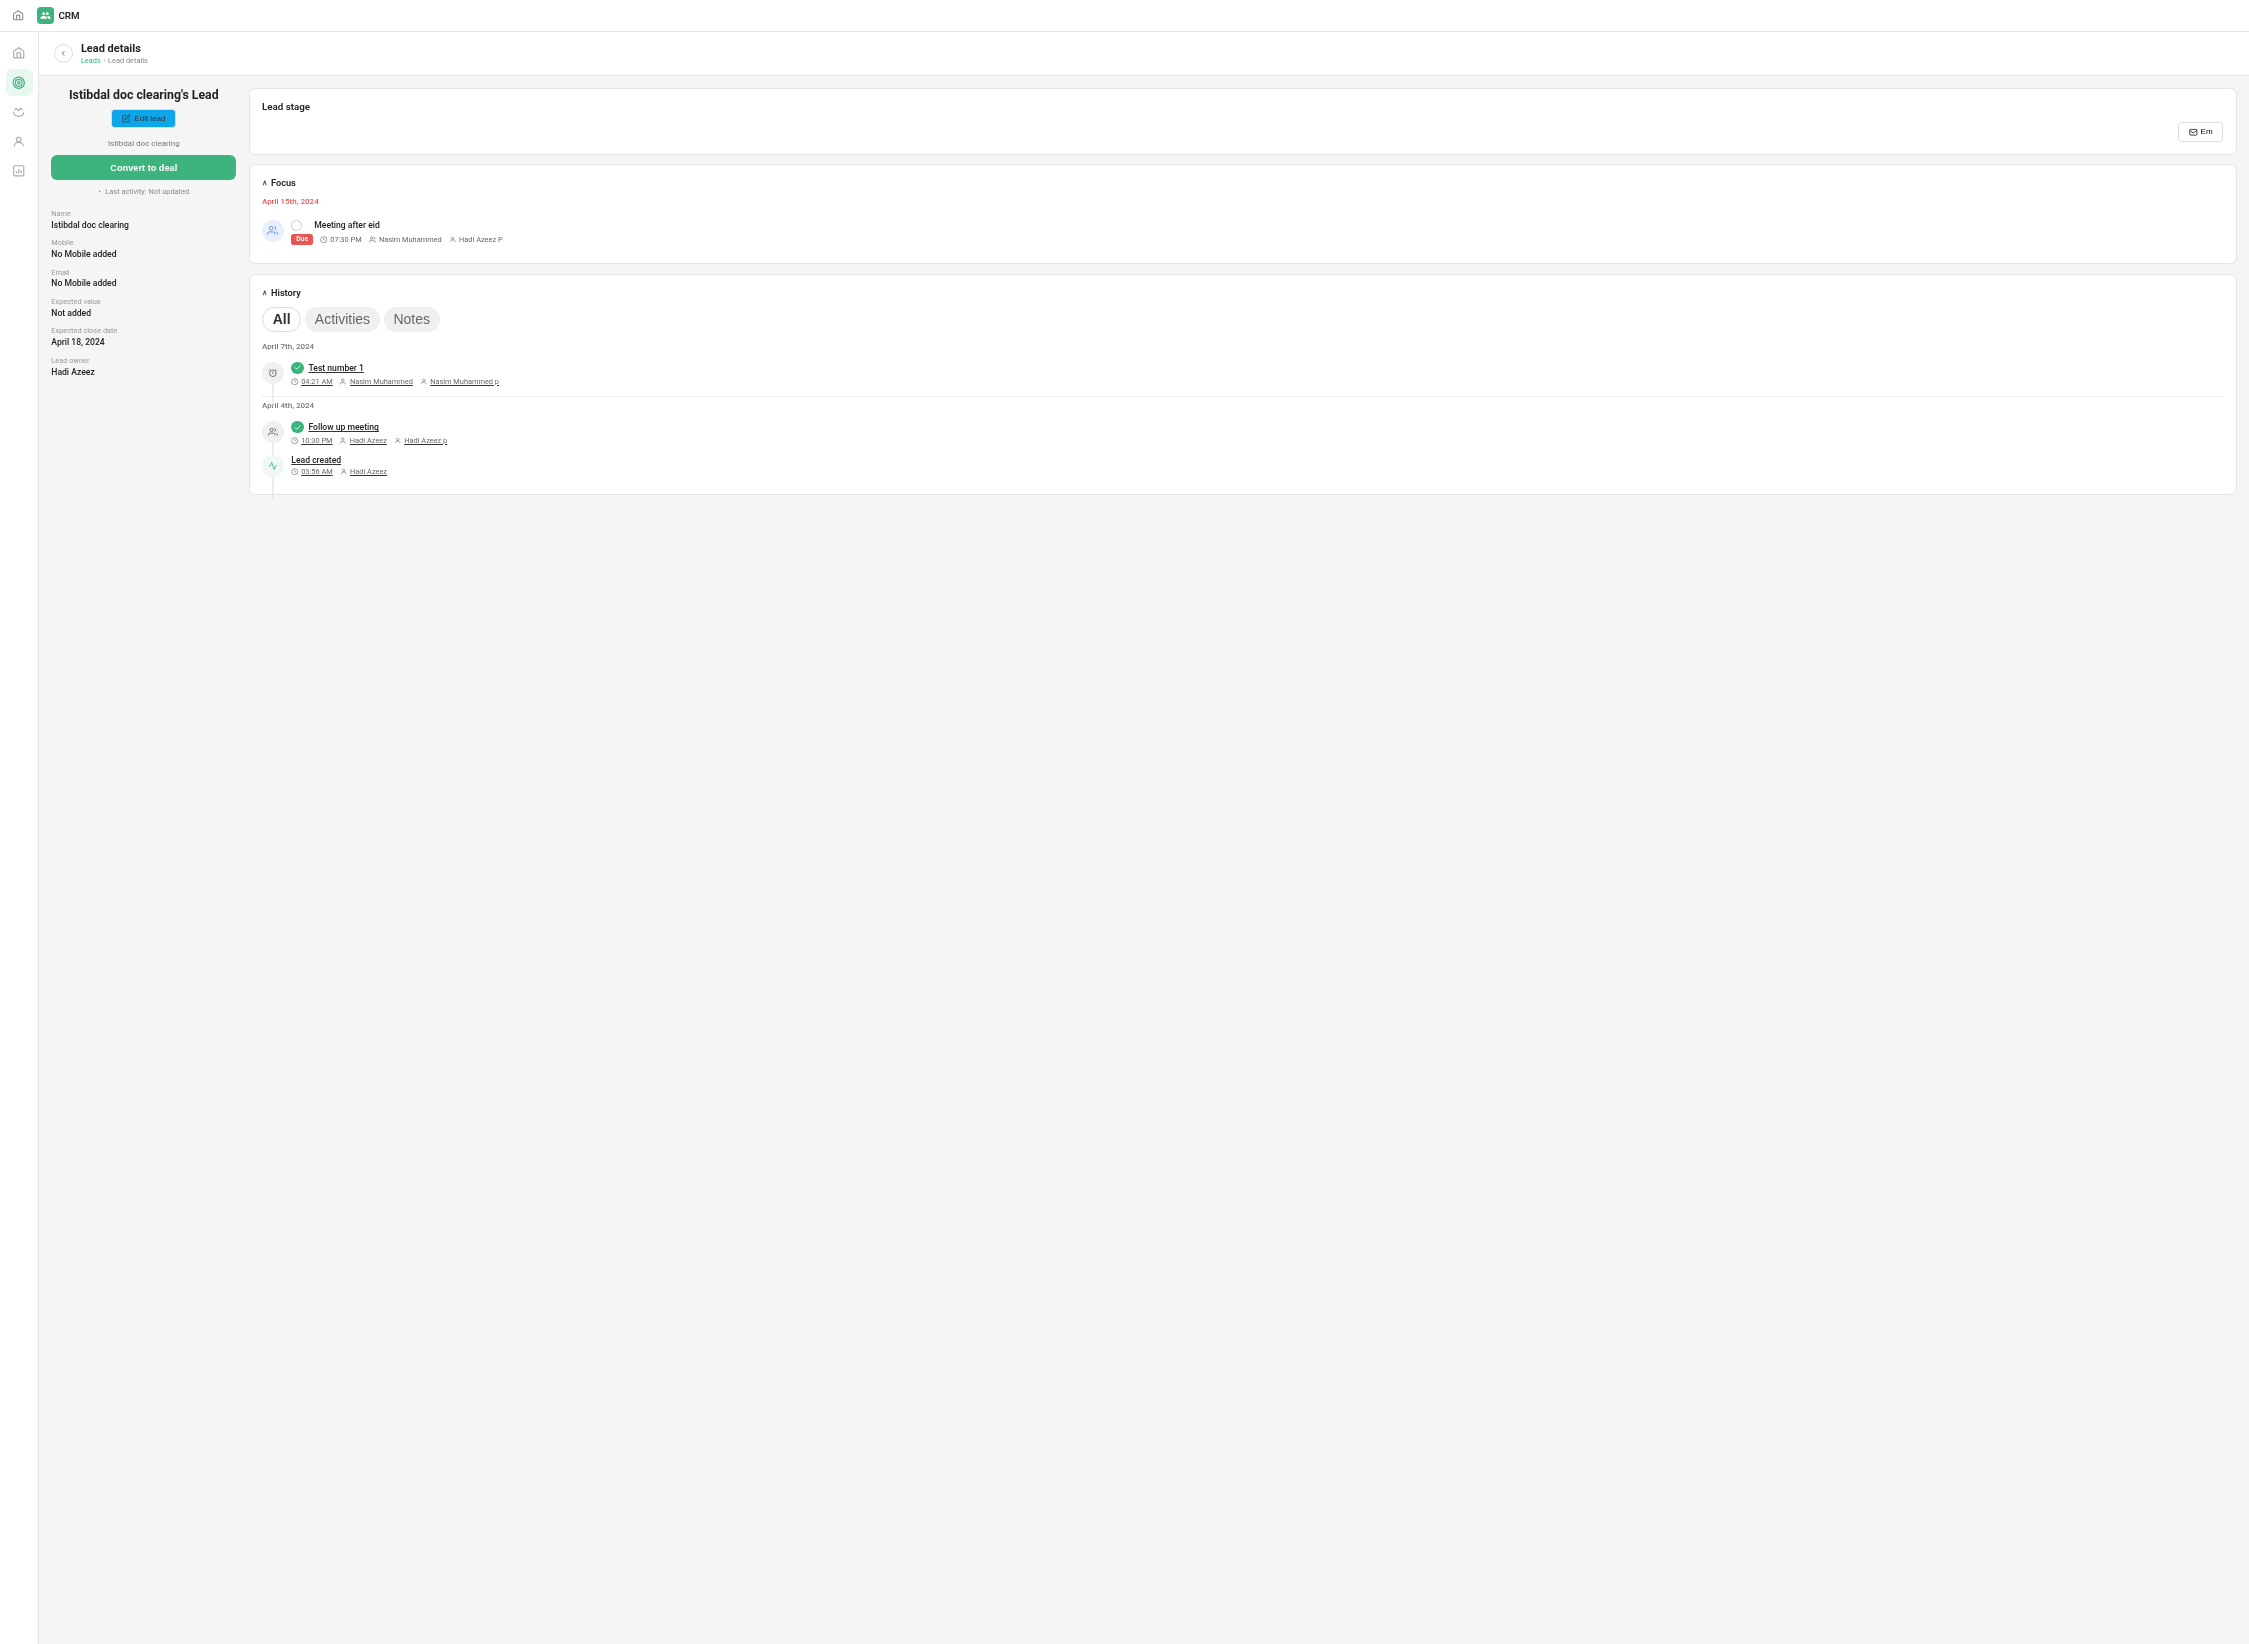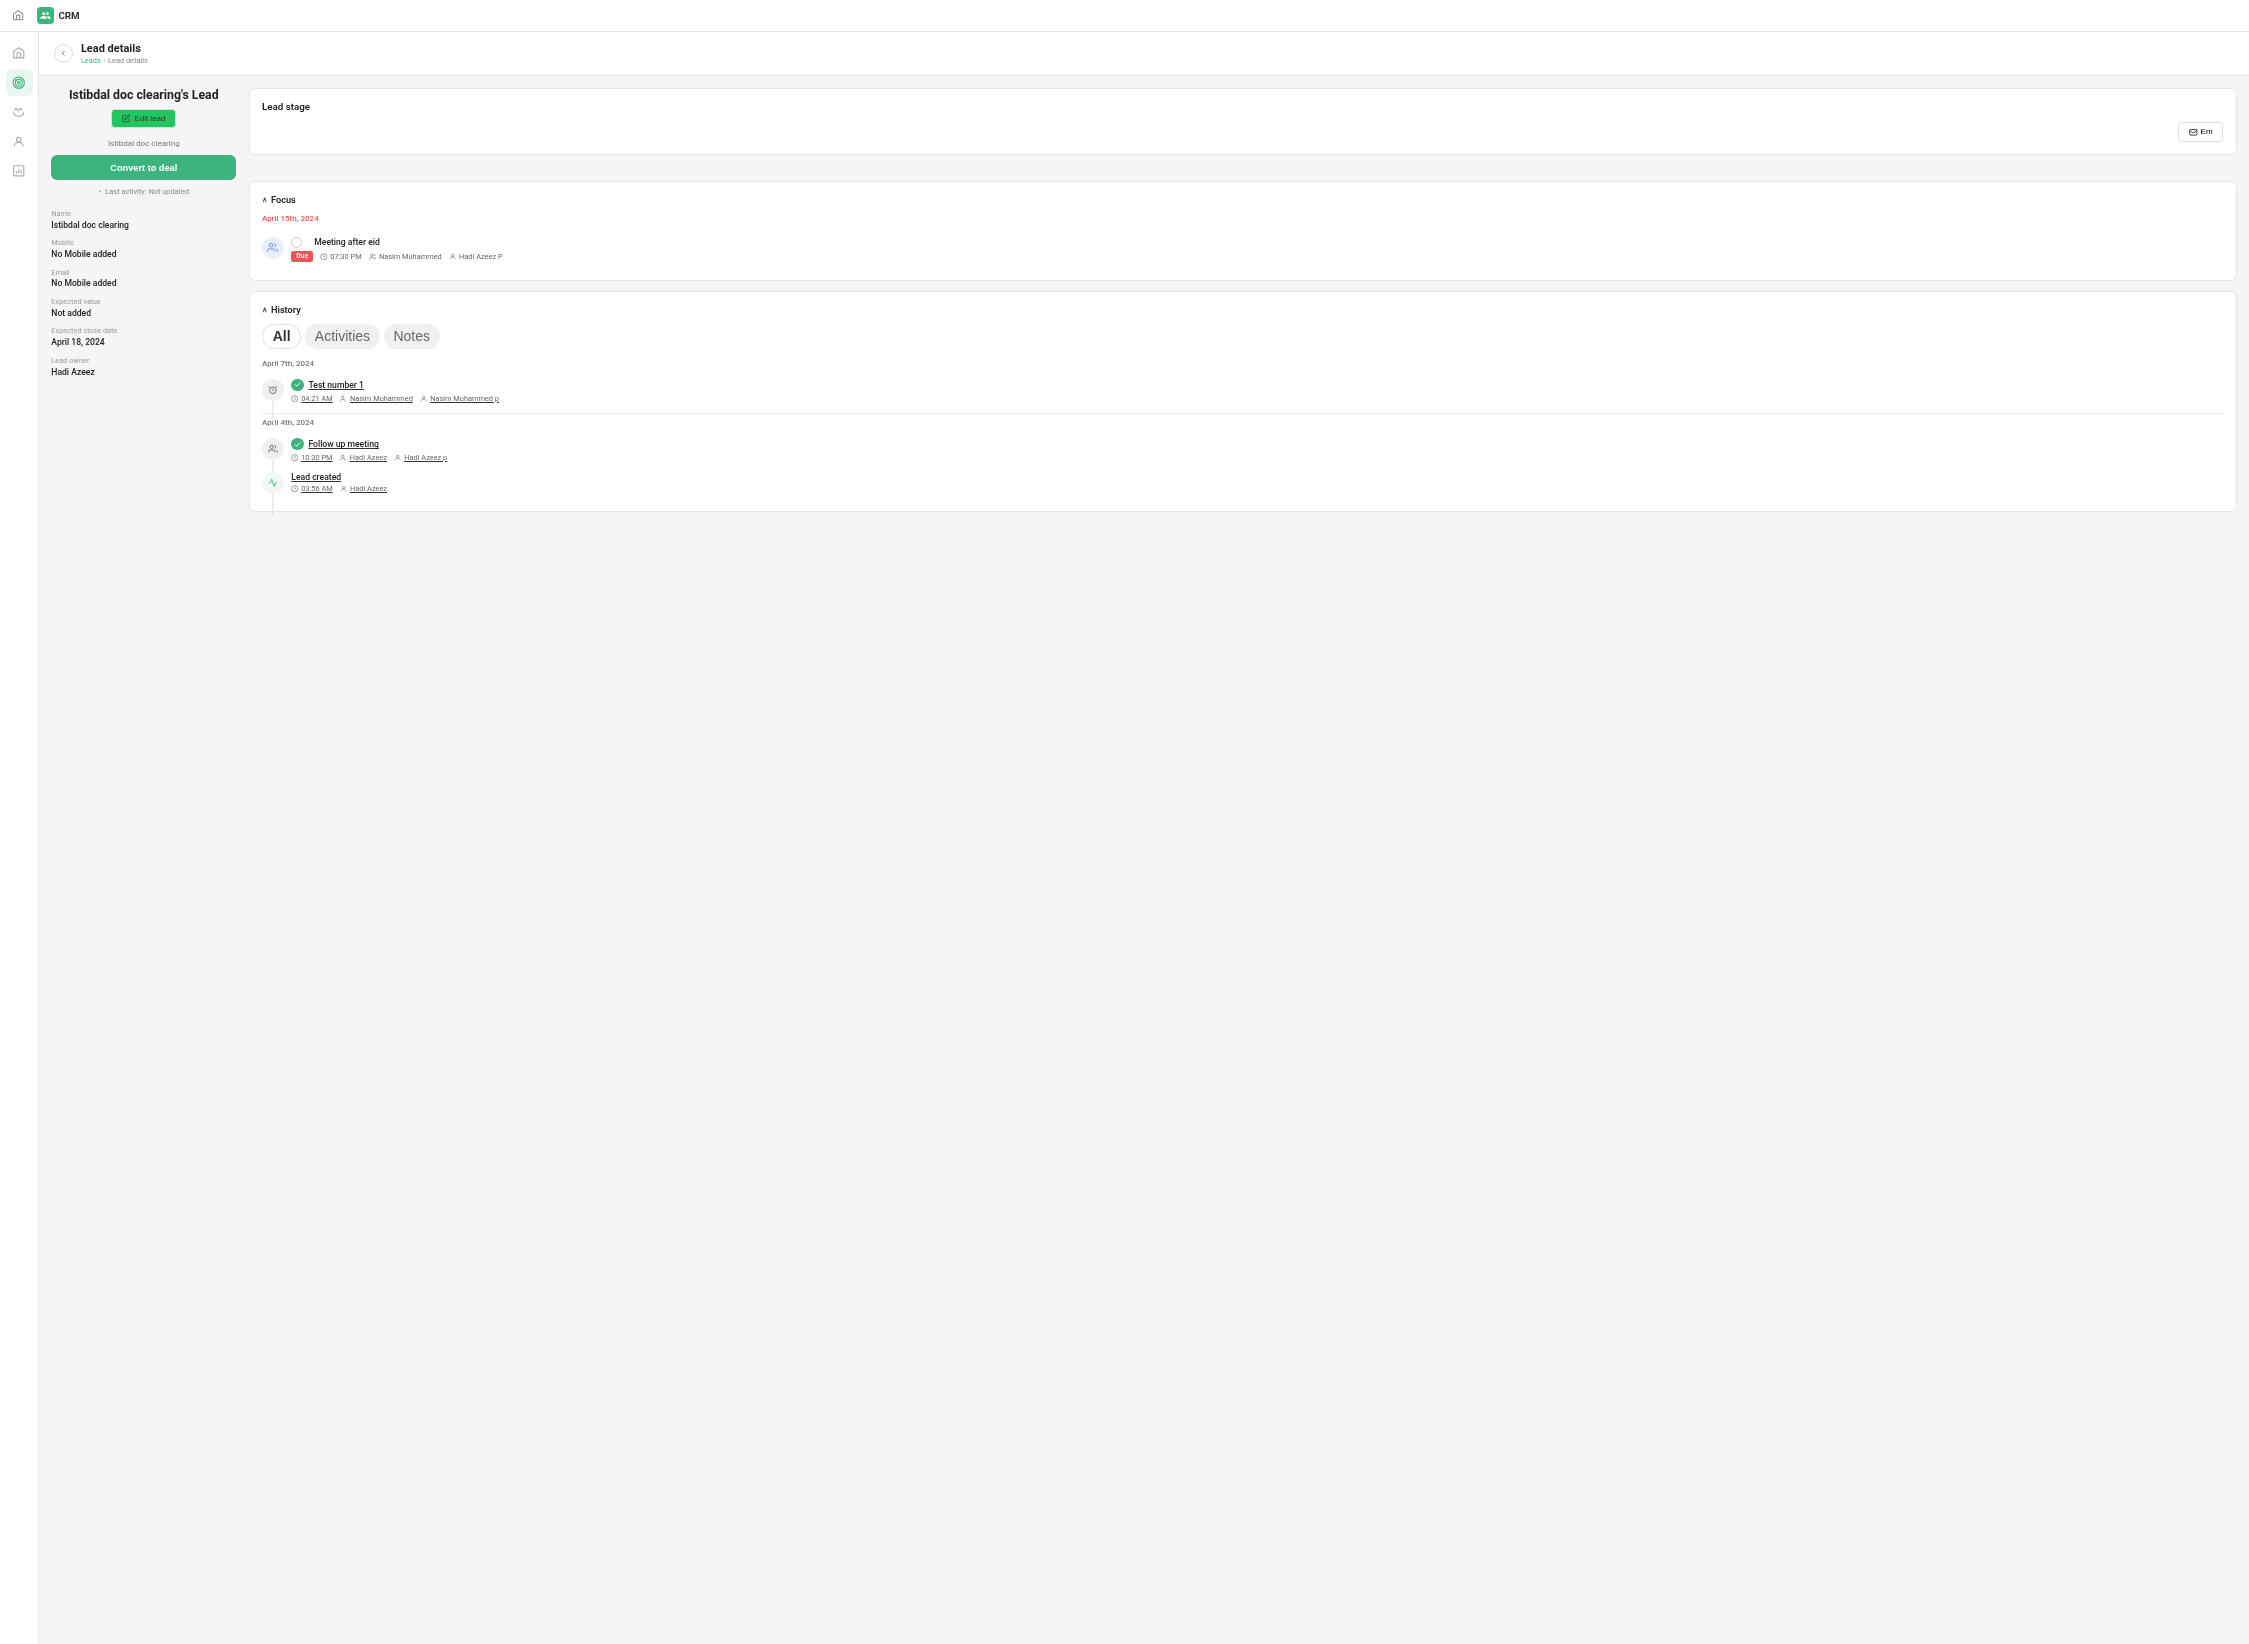--- a/index.html
+++ b/index.html
@@ -31,34 +31,34 @@
     .breadcrumb { font-size: 7.4px; color: #888; display: flex; align-items: center; gap: 2.5px; margin-top: 1.2px; }
     .breadcrumb a { color: #3db37d; text-decoration: none; }
     .breadcrumb-sep { color: #aaa; }
 
     
     .content-area { display: flex; gap: 0; padding: 12.3px; gap: 12.3px; }
 
     
     .left-panel { width: 185px; flex-shrink: 0; }
     .lead-title { font-size: 12.3px; font-weight: 700; color: #222; text-align: center; margin-bottom: 7.4px; }
-    .edit-lead-btn { display: flex; align-items: flex-start; gap: 3.7px; padding: 3.7px 9.8px; border: 0.6px solid #ddd; border-radius: 3.7px; background: #22c55e; cursor: pointer; font-size: 8px; color: #333; margin: 0 auto 4.9px; }
+    .edit-lead-btn { display: flex; align-items: flex-start; gap: 3.7px; padding: 3.7px 9.8px; border: 0.6px solid #ddd; border-radius: 3.7px; background: #0ea5e9; cursor: pointer; font-size: 8px; color: #333; margin: 0 auto 4.9px; }
     .company-name { text-align: center; color: #777; font-size: 8px; margin-bottom: 7.4px; }
     .convert-btn { width: 100%; padding: 7.4px; background: #3db37d; color: #fff; border: none; border-radius: 6px; font-size: 9.2px; font-weight: 600; cursor: pointer; margin-bottom: 7.4px; }
     .last-activity { text-align: center; font-size: 7.4px; color: #888; margin-bottom: 12.3px; }
     .last-activity .dot { color: #3db37d; margin-right: 2.5px; }
     .field-group { margin-bottom: 8.6px; }
     .field-label { font-size: 7.4px; color: #999; margin-bottom: 1.8px; }
     .field-value { font-size: 8.6px; color: #222; font-weight: 500; }
 
     
     .right-panel { flex: 1; min-width: 0; }
 
     
-    .stage-card { background: #fff; border-radius: 6.2px; padding: 12.3px; margin-bottom: 26px; border: 0.6px solid #e5e5e5; }
+    .stage-card { background: #fff; border-radius: 6.2px; padding: 12.3px; margin-bottom: 9px; border: 0.6px solid #e5e5e5; }
     .stage-card-title { font-size: 9.8px; font-weight: 600; color: #222; margin-bottom: 9.8px; }
     .stage-steps { display: flex; gap: 0; }
     .stage-step { flex: 1; padding: 6.2px 8.6px; text-align: center; font-size: 8px; font-weight: 500; position: relative; }
     .stage-step.active { background: #3db37d; color: #fff; }
     .stage-step.inactive { background: #f0f0f0; color: #888; }
     .stage-step:first-child { border-radius: 3.7px 0 0 3.7px; }
     .stage-step:last-child { border-radius: 0 3.7px 3.7px 0; }
     .stage-step.active::after { content: ''; position: absolute; right: -6.2px; top: 0; width: 0; height: 0; border-top: 11.7px solid transparent; border-bottom: 11.7px solid transparent; border-left: 6.2px solid #3db37d; z-index: 1; }
     .stage-step.active:last-child::after { display: none; }
 

